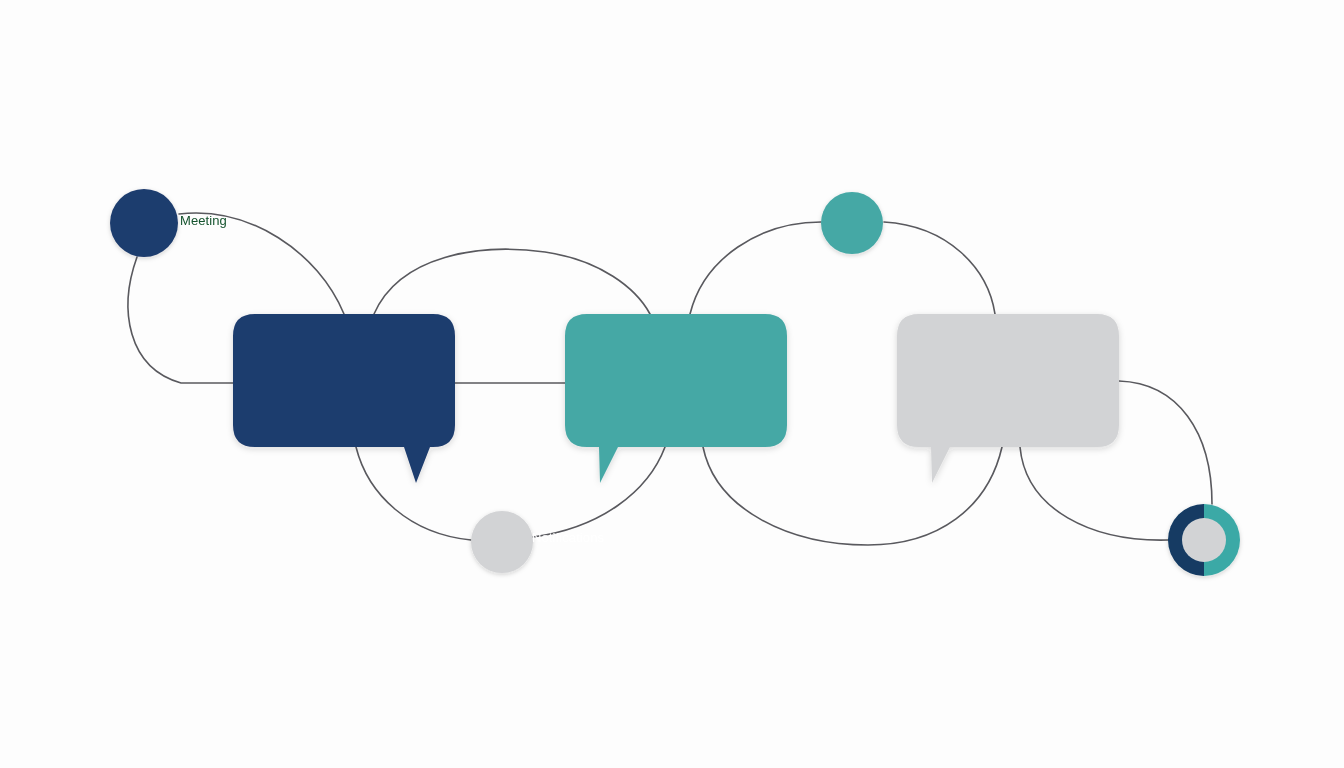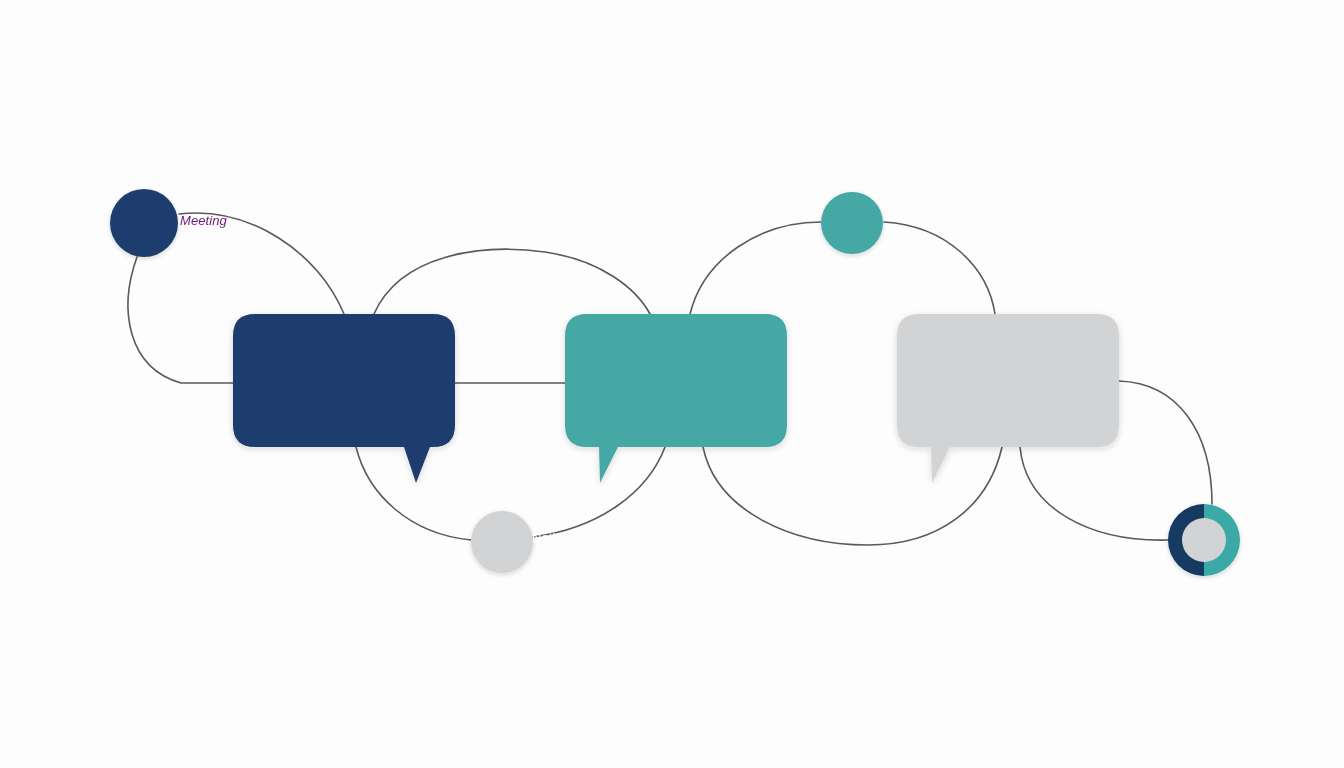--- a/index.html
+++ b/index.html
@@ -72,16 +72,16 @@
         <circle cx="852" cy="223" r="31" fill="#45a8a5" filter="url(#tinyshadow)"></circle>
         <circle cx="502" cy="542" r="31" fill="#d2d3d5" filter="url(#tinyshadow)"></circle>
         <g filter="url(#tinyshadow)">
           <path d="M 1204 504 A 36 36 0 0 0 1204 576 Z" fill="#123a63"></path>
           <path d="M 1204 504 A 36 36 0 0 1 1204 576 Z" fill="#3aa9a6"></path>
           <circle cx="1204" cy="540" r="22" fill="#d2d3d5"></circle>
         </g>
       </g>
   </svg>
   <div id="label-layer">
-      <div class="node-label" style="color: #701a75; font-size: 13px; left: 180px; top: 213.25px; width: auto; text-align: center; font-style: italic;">Meeting</div>
+      <div class="node-label" style="color: #14532d; font-size: 13px; left: 180px; top: 213.25px; width: auto; text-align: center;">Meeting</div>
       <div class="node-label" style="color: rgb(255, 255, 255); font-size: 13px; left: 532px; top: 530.25px; width: auto; text-align: left;">Notifications</div>
     </div>
 </div>
 
 </body></html>

